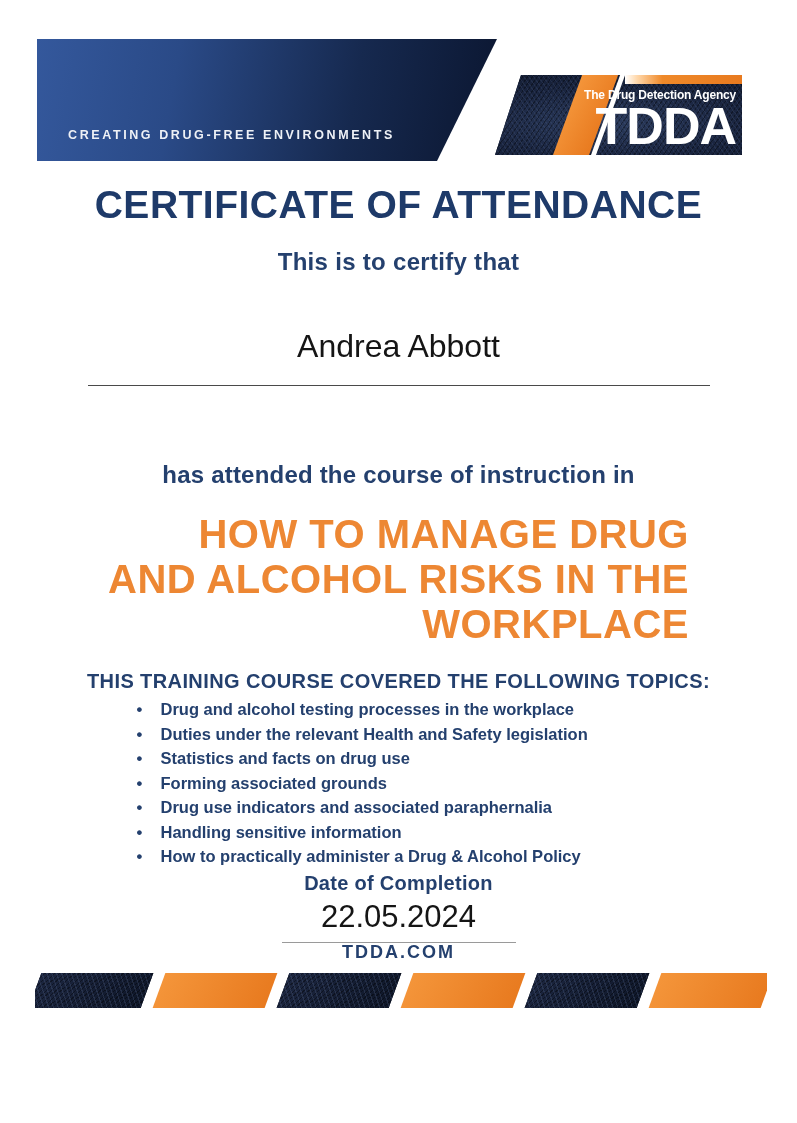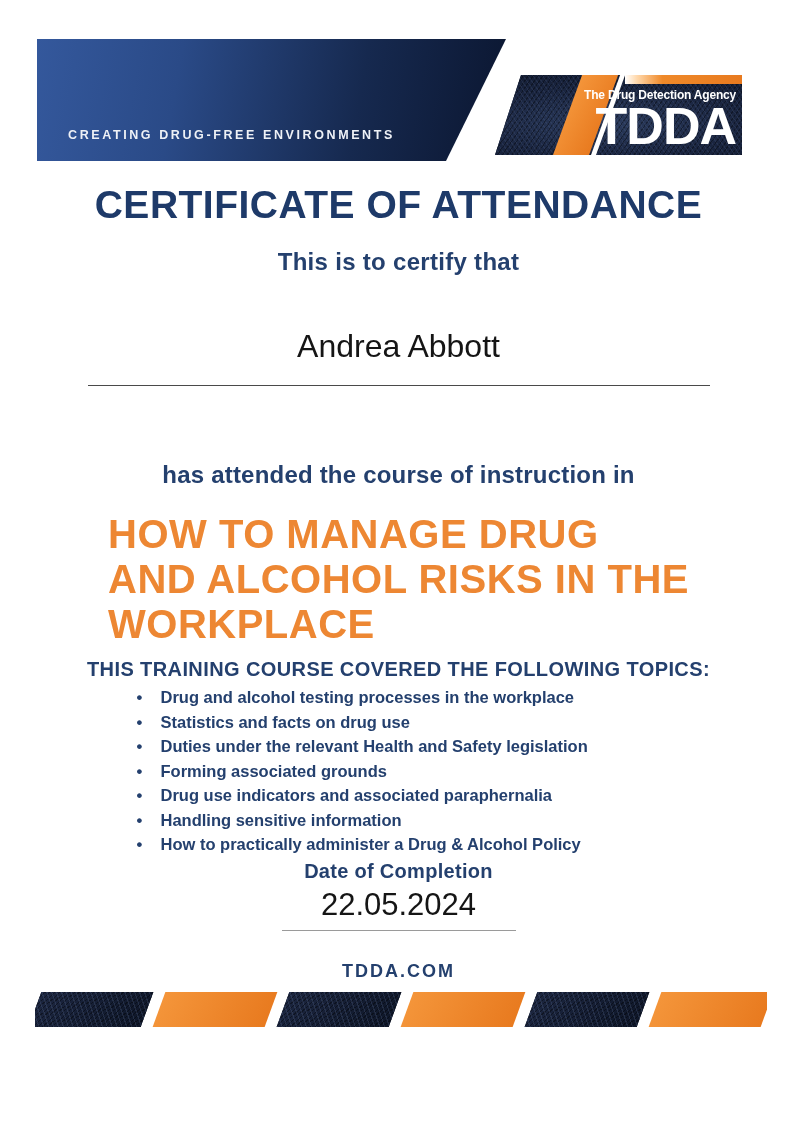--- a/index.html
+++ b/index.html
@@ -12,21 +12,20 @@
     display:flex;flex-direction:column;align-items:center;
     font-family:"Liberation Sans", sans-serif;
   }
 
   
   .header{position:relative;width:797px;height:163px;flex:0 0 auto;}
   .banner{
     position:absolute;left:37px;top:39px;width:460px;height:122px;
     background:linear-gradient(100deg,#34589c 0%,#2a4a87 30%,#16294f 68%,#0b1630 100%);
     clip-path:polygon(0 0,100% 0,calc(100% - 60px) 100%,0 100%);
-    padding-left:9px;
   }
   .banner-tagline{
     position:absolute;left:31px;top:89px;
     color:#eef1f6;font-size:12.5px;font-weight:bold;letter-spacing:2.6px;white-space:nowrap;
   }
   .logo-block{
     position:absolute;left:495px;top:75px;width:247px;height:80px;
     clip-path:polygon(26px 0,100% 0,100% 100%,0 100%);
     background-color:#0d1526;
     background-image:
@@ -51,35 +50,35 @@
   .logo-text{position:absolute;right:6px;top:13px;text-align:right;color:#ffffff;}
   .logo-agency{font-size:12px;font-weight:bold;letter-spacing:-0.2px;white-space:nowrap;}
   .logo-acronym{font-size:52px;font-weight:bold;line-height:0.92;letter-spacing:-1px;margin-top:1px;white-space:nowrap;}
 
   
   .cert-title{margin-top:22px;color:#1e3a69;font-size:39px;font-weight:bold;letter-spacing:0.5px;line-height:1;white-space:nowrap;}
   .certify-line{margin-top:26px;color:#24406e;font-size:24px;font-weight:bold;letter-spacing:0.3px;line-height:1;}
   .attendee-name{margin-top:55px;color:#151515;font-size:32px;line-height:1.1;}
   .name-underline{margin-top:21px;width:622px;height:0;border-top:1.5px solid #4a4a4a;}
   .attended-line{margin-top:77px;color:#24406e;font-size:24px;font-weight:bold;letter-spacing:0.2px;line-height:1;}
-  .course-title{margin-top:25px;color:#ed8733;font-size:40px;font-weight:bold;letter-spacing:0.5px;line-height:45px;text-align:left;}
-  .topics-heading{margin-top:12px;color:#24406e;font-size:20px;font-weight:bold;letter-spacing:0.4px;line-height:1;}
+  .course-title{margin-top:25px;color:#ed8733;font-size:40px;font-weight:bold;letter-spacing:0.5px;line-height:45px;text-align:right;}
+  .topics-heading{margin-top:24px;color:#24406e;font-size:20px;font-weight:bold;letter-spacing:0.4px;line-height:1;}
   .topics-list{margin:10px 0 0 0;padding:0;width:560px;list-style:none;}
   .topics-list li{
     position:relative;margin:0 0 7.5px 0;padding-left:42px;
     color:#24406e;font-size:16.5px;font-weight:bold;line-height:17px;
   }
   .topics-list li::before{
     content:"\2022";position:absolute;left:18px;top:0;
     font-size:16.5px;color:#24406e;
   }
   .date-label{color:#24406e;font-size:20px;font-weight:bold;letter-spacing:0.3px;line-height:1;}
   .completion-date{margin-top:7px;color:#151515;font-size:31px;line-height:1.1;}
   .date-underline{margin-top:8px;width:234px;height:0;border-top:1.5px solid #9a9a9a;}
-  .website{margin-top:31px;color:#24406e;font-size:18px;font-weight:bold;letter-spacing:2px;line-height:1;}
+  .website{color:#24406e;font-size:18px;font-weight:bold;letter-spacing:2px;line-height:1;}
 
   
   .footer-stripes{
     margin-top:12px;align-self:flex-start;
     position:relative;left:35px;width:732px;height:35px;
     overflow:hidden;display:flex;gap:12px;flex:0 0 auto;
   }
   .stripe{flex:1 1 0;height:100%;transform:skewX(-20deg);}
   .stripe.dark{
     background-color:#131a2b;
@@ -122,22 +121,22 @@
   <div class="course-title">
     <div>HOW TO MANAGE DRUG</div>
     <div>AND ALCOHOL RISKS IN THE</div>
     <div>WORKPLACE</div>
   </div>
 
   <div class="topics-heading">THIS TRAINING COURSE COVERED THE FOLLOWING TOPICS:</div>
 
   <ul class="topics-list">
     <li>Drug and alcohol testing processes in the workplace</li>
+    <li>Duties under the relevant Health and Safety legislation</li>
     <li>Statistics and facts on drug use</li>
-    <li>Duties under the relevant Health and Safety legislation</li>
     <li>Forming associated grounds</li>
     <li>Drug use indicators and associated paraphernalia</li>
     <li>Handling sensitive information</li>
     <li>How to practically administer a Drug &amp; Alcohol Policy</li>
   </ul>
 
   <div class="date-label">Date of Completion</div>
   <div class="completion-date">22.05.2024</div>
   <div class="date-underline"></div>
 

